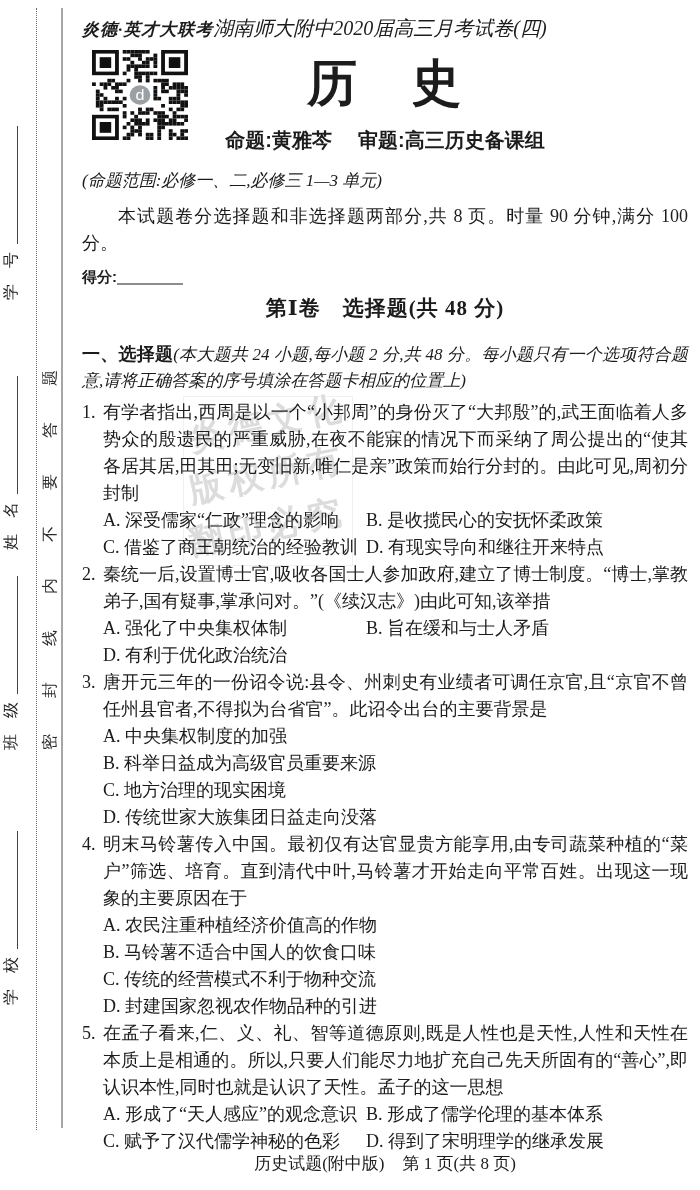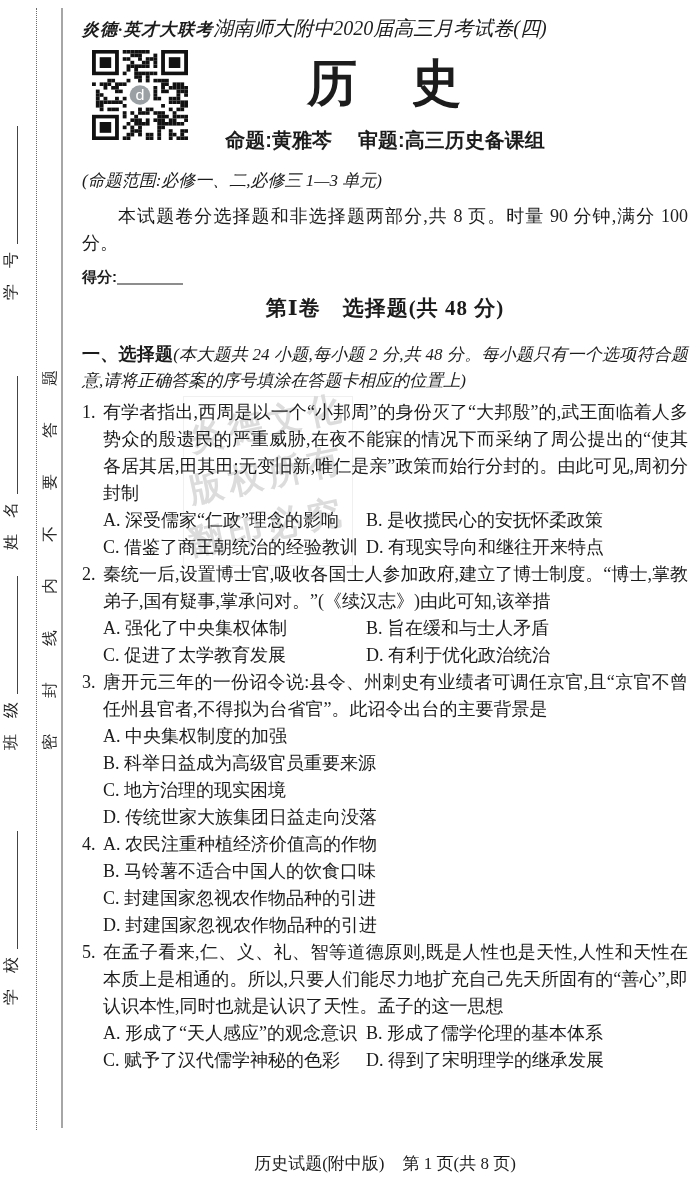--- a/index.html
+++ b/index.html
@@ -326,44 +326,44 @@
             </div>
           </div>
         </div>
         <div class="question">
           <div class="q-num">2.</div>
           <div class="q-body">
             <div class="q-stem">秦统一后,设置博士官,吸收各国士人参加政府,建立了博士制度。“博士,掌教弟子,国有疑事,掌承问对。”(《续汉志》)由此可知,该举措</div>
             <div class="q-options two-col">
               <div class="q-option">A. 强化了中央集权体制</div>
               <div class="q-option">B. 旨在缓和与士人矛盾</div>
-              <div class="q-option">C. 促进了太学教育发展</div>
               <div class="q-option">D. 有利于优化政治统治</div>
             </div>
           </div>
         </div>
         <div class="question">
           <div class="q-num">3.</div>
           <div class="q-body">
             <div class="q-stem">唐开元三年的一份诏令说:县令、州刺史有业绩者可调任京官,且“京官不曾任州县官者,不得拟为台省官”。此诏令出台的主要背景是</div>
             <div class="q-options one-col">
               <div class="q-option">A. 中央集权制度的加强</div>
               <div class="q-option">B. 科举日益成为高级官员重要来源</div>
               <div class="q-option">C. 地方治理的现实困境</div>
               <div class="q-option">D. 传统世家大族集团日益走向没落</div>
             </div>
           </div>
         </div>
         <div class="question">
           <div class="q-num">4.</div>
           <div class="q-body">
+            <div class="q-stem">明末马铃薯传入中国。最初仅有达官显贵方能享用,由专司蔬菜种植的“菜户”筛选、培育。直到清代中叶,马铃薯才开始走向平常百姓。出现这一现象的主要原因在于</div>
             <div class="q-options one-col">
               <div class="q-option">A. 农民注重种植经济价值高的作物</div>
               <div class="q-option">B. 马铃薯不适合中国人的饮食口味</div>
-              <div class="q-option">C. 封建国家忽视农作物品种的引进</div>
+              <div class="q-option">C. 传统的经营模式不利于物种交流</div>
               <div class="q-option">D. 封建国家忽视农作物品种的引进</div>
             </div>
           </div>
         </div>
         <div class="question">
           <div class="q-num">5.</div>
           <div class="q-body">
             <div class="q-stem">在孟子看来,仁、义、礼、智等道德原则,既是人性也是天性,人性和天性在本质上是相通的。所以,只要人们能尽力地扩充自己先天所固有的“善心”,即认识本性,同时也就是认识了天性。孟子的这一思想</div>
             <div class="q-options two-col">
               <div class="q-option">A. 形成了“天人感应”的观念意识</div>

